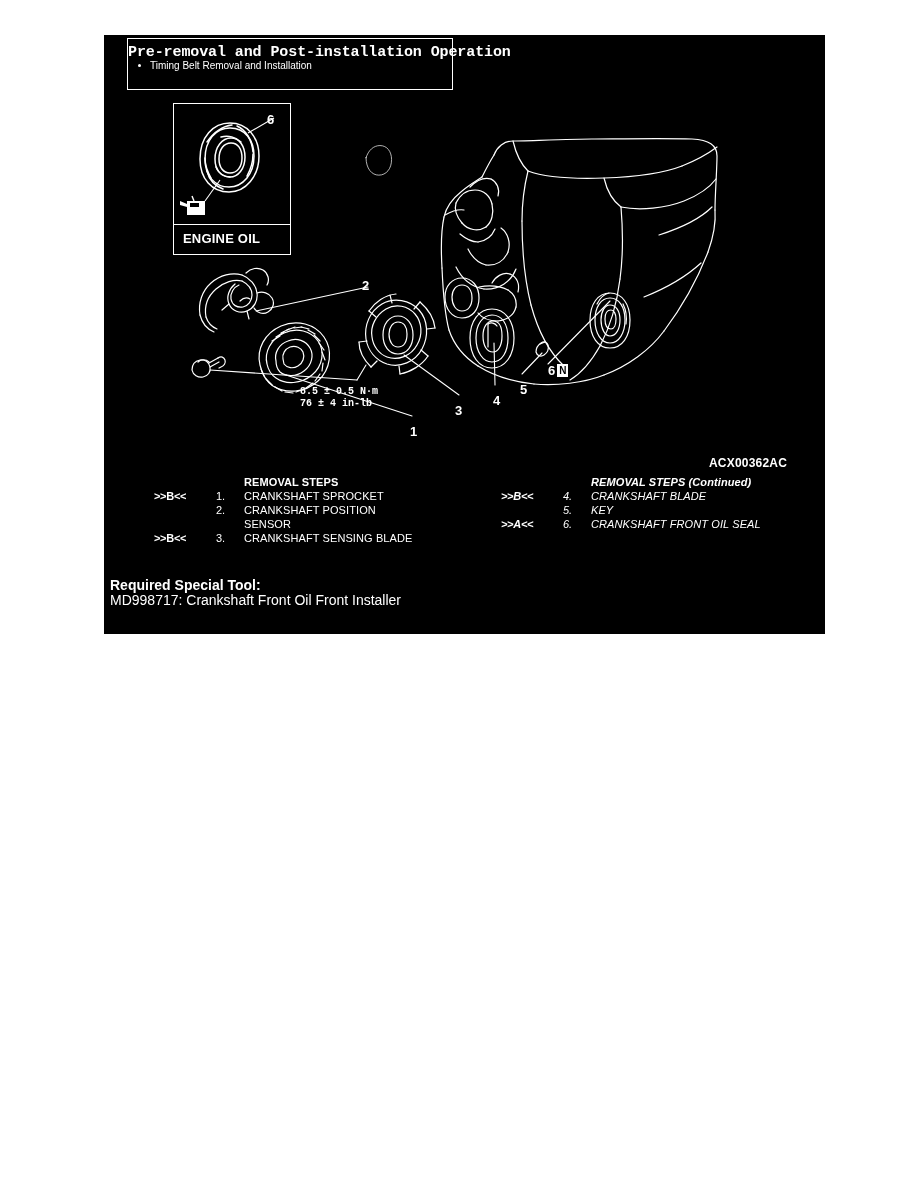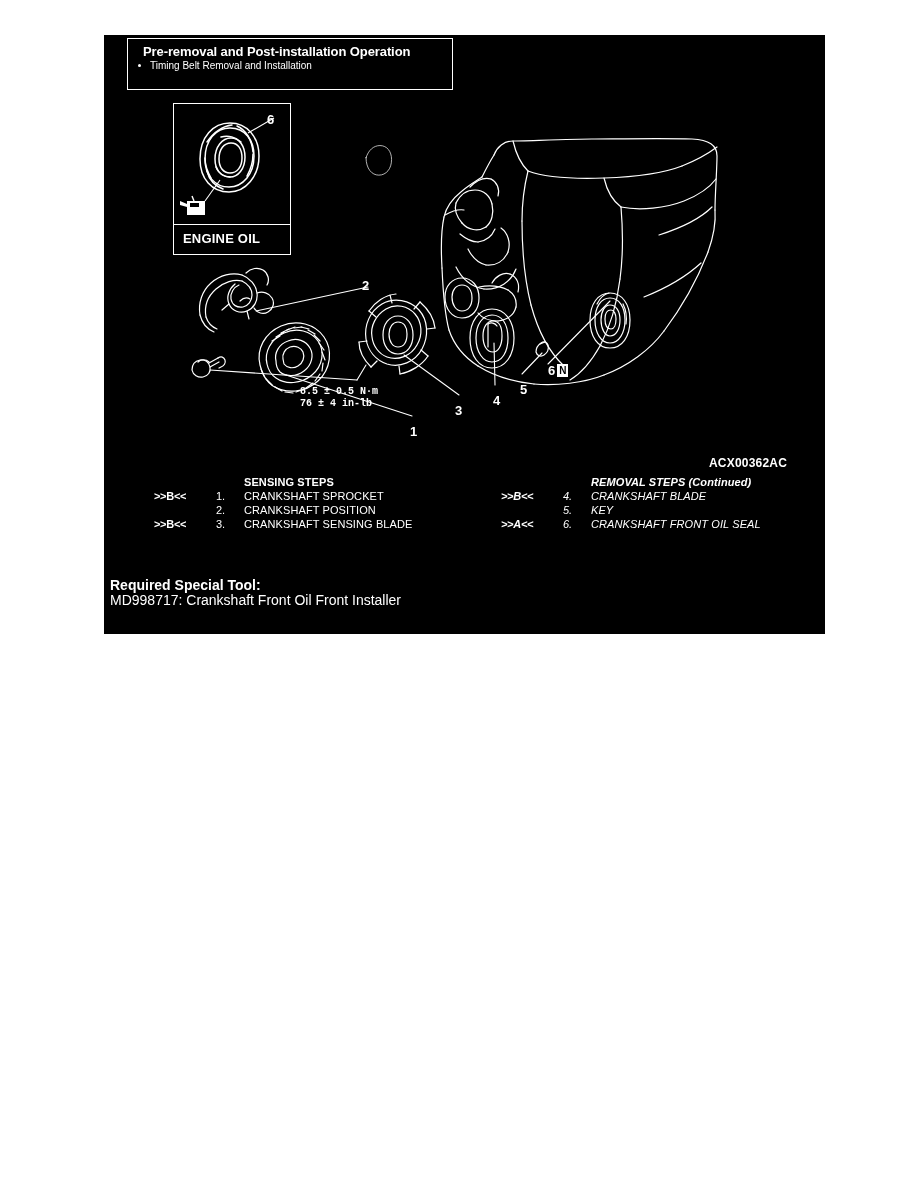--- a/index.html
+++ b/index.html
@@ -32,26 +32,27 @@
     position: absolute;
     left: 23px;
     top: 3px;
     width: 326px;
     height: 52px;
     border: 1px solid #ffffff;
     box-sizing: border-box;
   }
   #preremoval-title {
     position: absolute;
-    left: 15px;
+    left: 0;
     top: 5px;
-    font-size: 13px;
+    font-size: 15px;
     font-weight: bold;
     letter-spacing: -0.1px;
     white-space: nowrap;
+    font-family: Liberation Mono, monospace;
   }
   #preremoval-bullet-row {
     position: absolute;
     left: 10px;
     top: 21px;
     font-size: 10px;
     white-space: nowrap;
   }
   .bullet-dot {
     display: inline-block;
@@ -456,32 +457,35 @@
   </div>
 
   <div id="torque-callout">
     <div>8.5 ± 0.5 N·m</div>
     <div>76 ± 4 in-lb</div>
   </div>
 
   <div id="figure-id">ACX00362AC</div>
 
   <div class="steps-block" id="steps-left">
-    <div class="steps-heading">SENSING STEPS</div>
+    <div class="steps-heading">REMOVAL STEPS</div>
 
     <div class="step-row">
       <span class="step-mark">&gt;&gt;B&lt;&lt;</span>
       <span class="step-num">1.</span>
       <span class="step-name">CRANKSHAFT SPROCKET</span>
     </div>
     <div class="step-row">
       <span class="step-mark"></span>
       <span class="step-num">2.</span>
       <span class="step-name">CRANKSHAFT POSITION</span>
     </div>
+    <div class="step-cont">
+      <span class="step-name">SENSOR</span>
+    </div>
     <div class="step-row">
       <span class="step-mark">&gt;&gt;B&lt;&lt;</span>
       <span class="step-num">3.</span>
       <span class="step-name">CRANKSHAFT SENSING BLADE</span>
     </div>
   </div>
 
   <div class="steps-block" id="steps-right">
     <div class="steps-heading">REMOVAL STEPS (Continued)</div>
 

